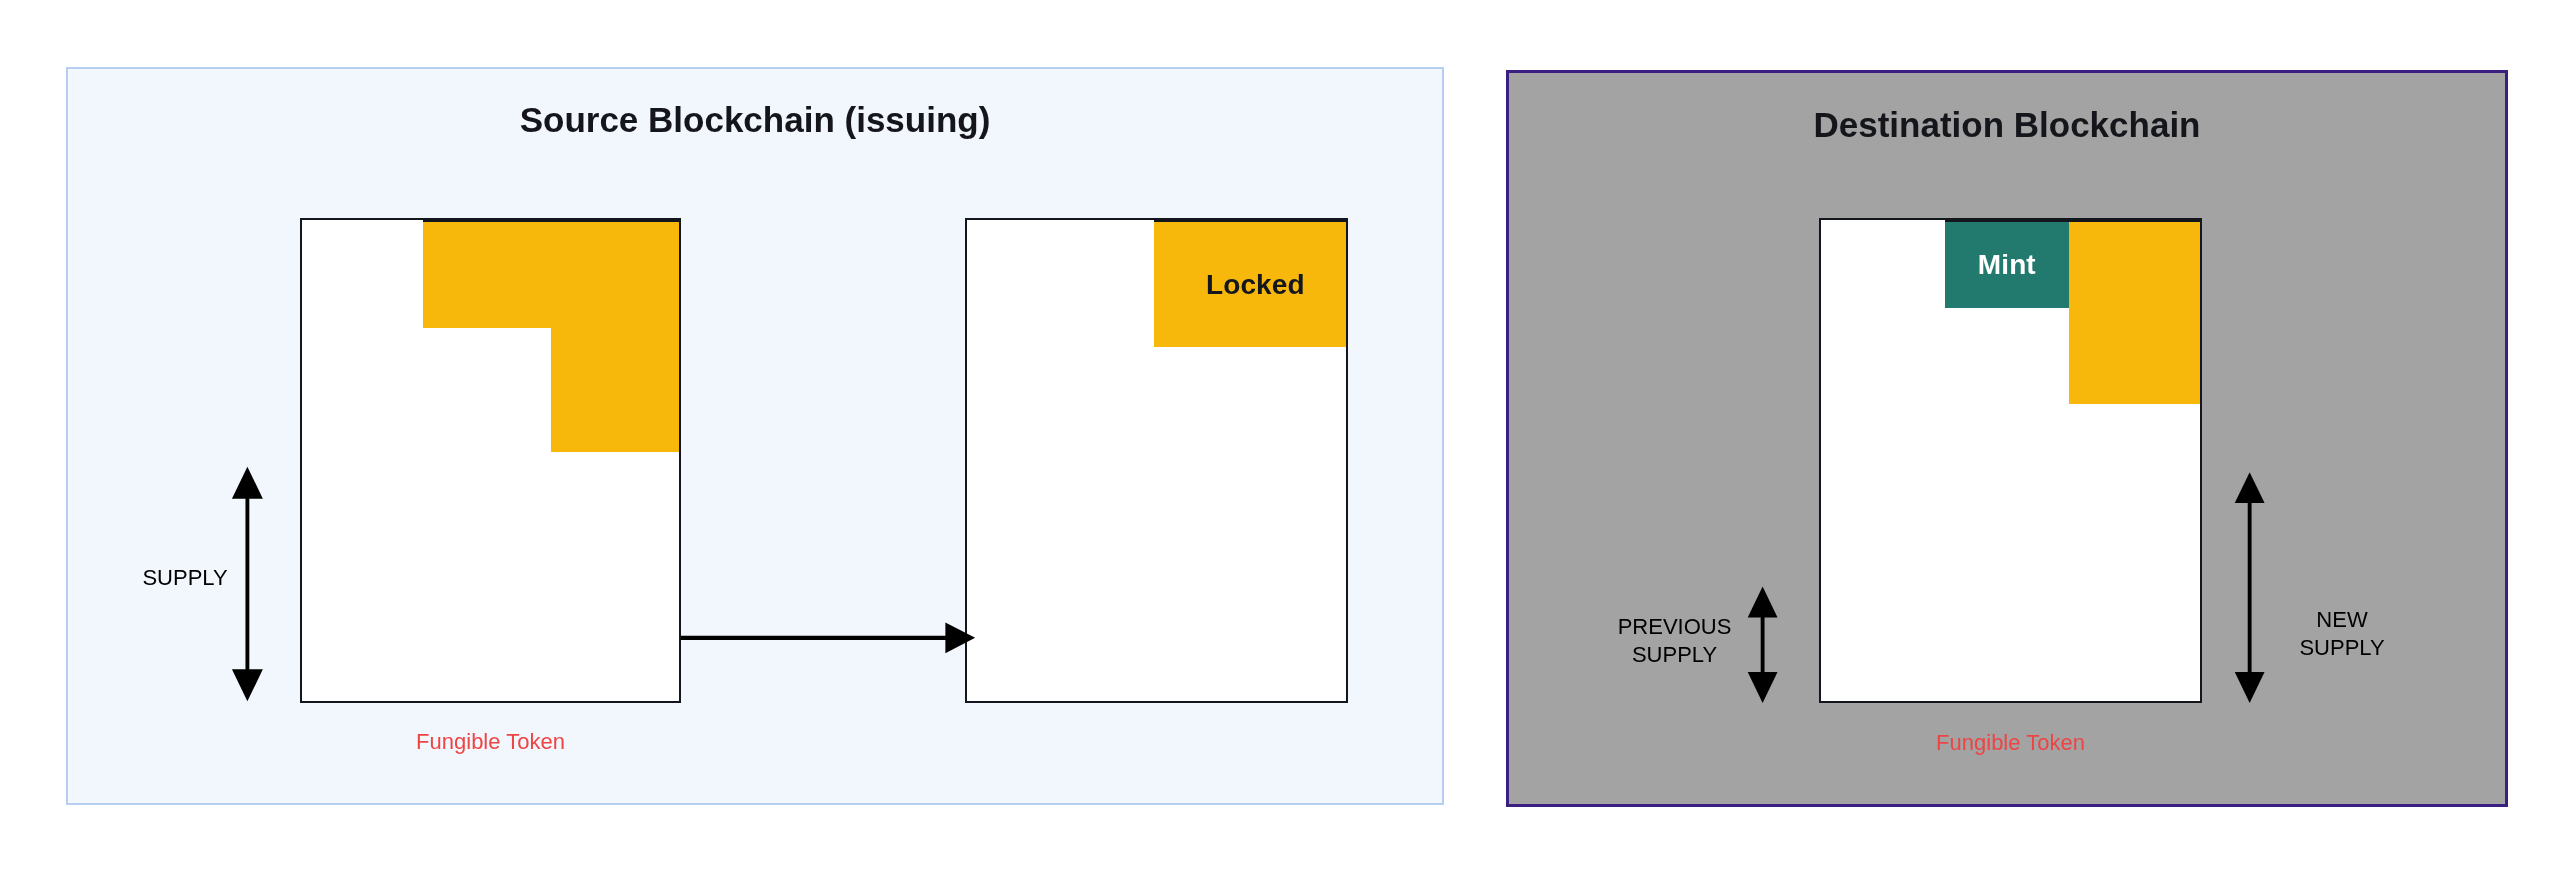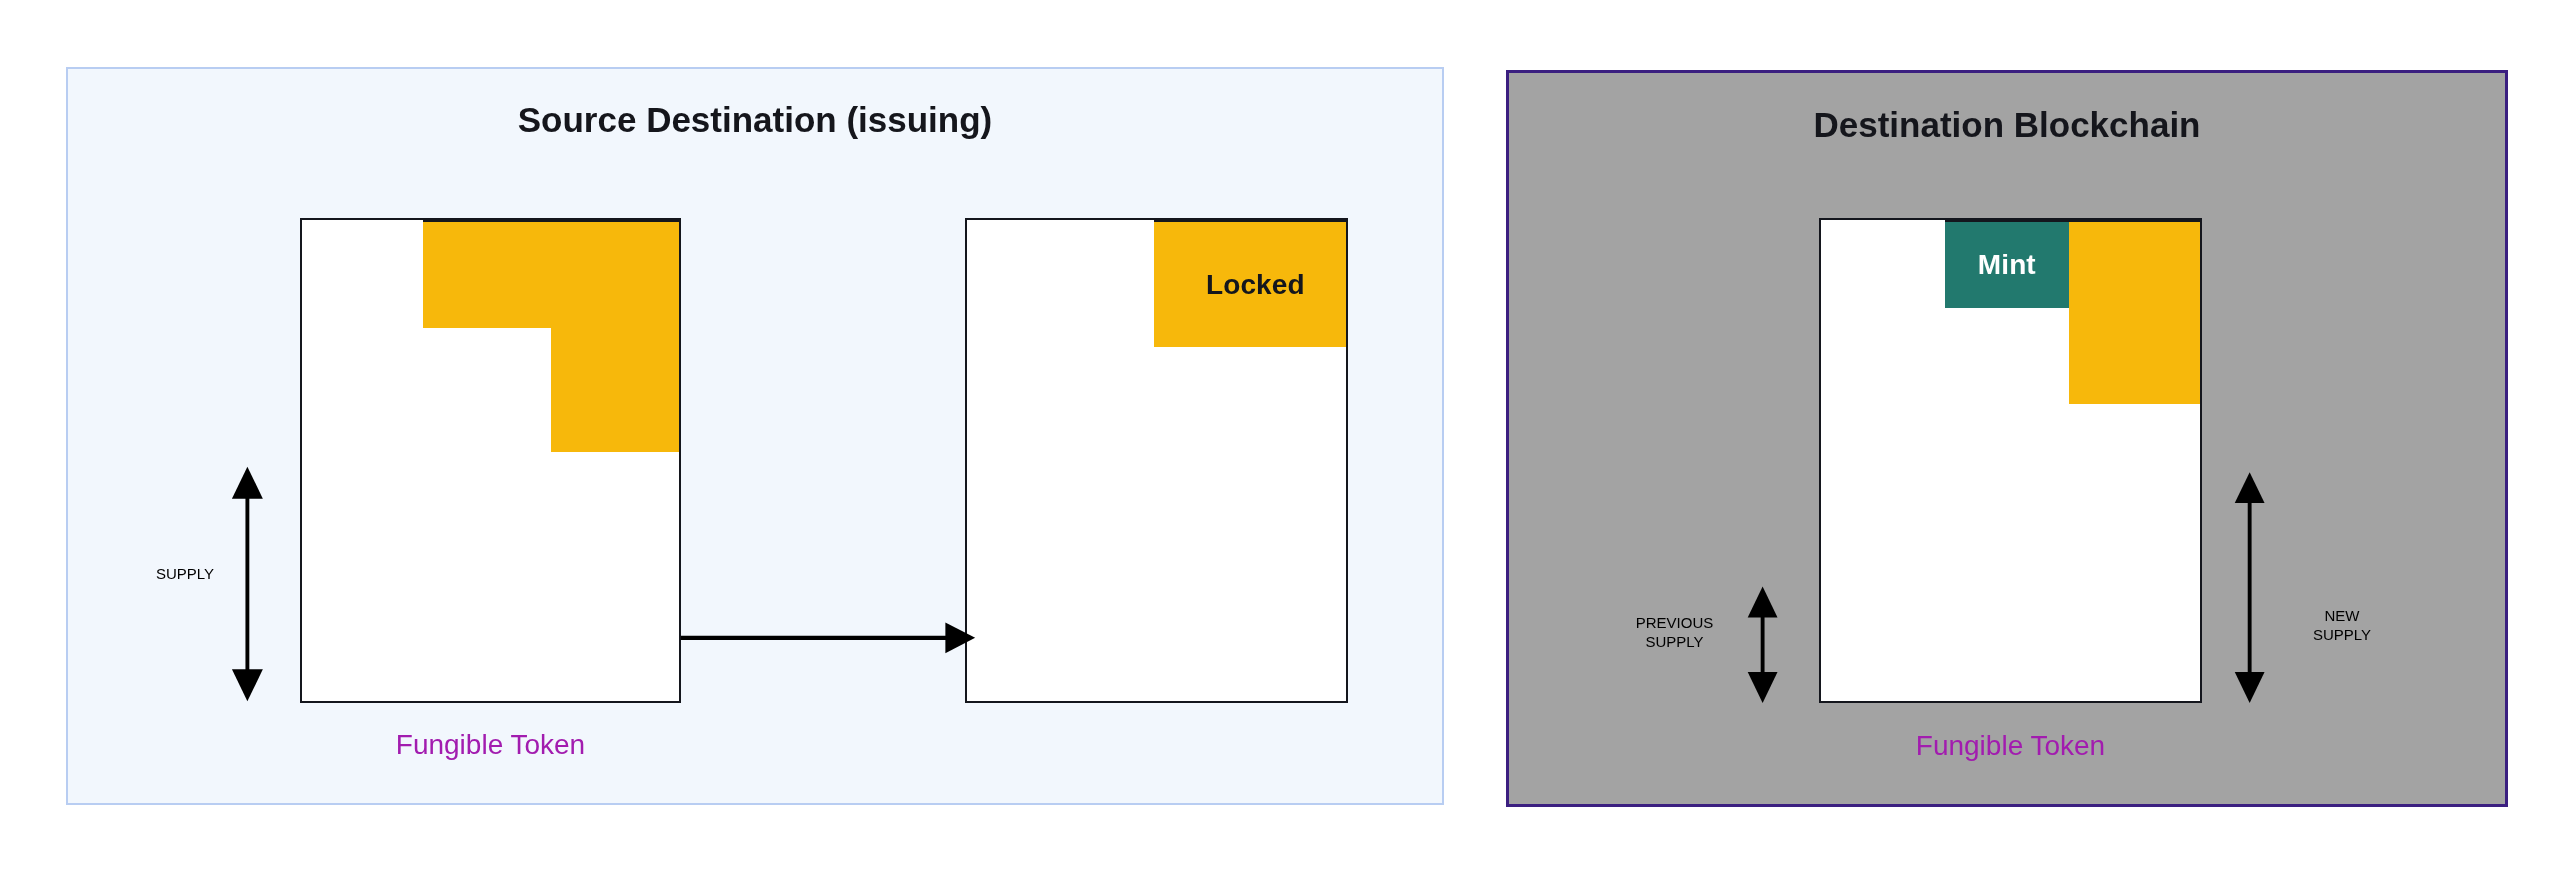--- a/index.html
+++ b/index.html
@@ -58,46 +58,46 @@
 
   
   #bar-dest-token{left:1819px;top:218px;width:383px;height:485px;}
   #bar-dest-token .s-white{height:208px;}
   #bar-dest-token .s-mint{height:88px;}
   #bar-dest-token .s-prev{height:184px;}
 
   
   .bar-caption{
     position:absolute;text-align:center;white-space:nowrap;
-    font-size:28px;color:#a21caf;
+    font-size:22px;color:#ef4444;
   }
   #caption-source-token{left:300px;top:729px;width:381px;}
   #caption-pool{left:965px;top:729px;width:383px;}
   #caption-dest-token{left:1819px;top:730px;width:383px;}
 
   
   .measure-label{
     position:absolute;text-align:center;white-space:nowrap;
-    font-size:15px;color:#000000;line-height:1.28;
+    font-size:22px;color:#000000;line-height:1.28;
   }
   #label-supply{left:105px;top:564px;width:160px;}
   #label-previous-supply{left:1589px;top:613px;width:171px;}
   #label-new-supply{left:2262px;top:560px;width:160px;margin-top:46px;}
 
   
   #arrow-layer{position:absolute;left:0;top:0;width:2576px;height:877px;
                pointer-events:none;overflow:visible;}
 </style>
 </head>
 <body>
 
 <div class="stage">
 
   <div class="panel" id="panel-source">
-    <div class="panel-title" id="title-source">Source Destination (issuing)</div>
+    <div class="panel-title" id="title-source">Source Blockchain (issuing)</div>
   </div>
 
   <div class="bar" id="bar-source-token">
     <div class="seg seg-empty s-white"></div>
     <div class="seg seg-yellow seg-top-rule s-mid"></div>
     <div class="seg seg-yellow seg-top-rule s-low"></div>
   </div>
   <div class="bar-caption" id="caption-source-token">Fungible Token</div>
 
   <div class="bar" id="bar-pool">

